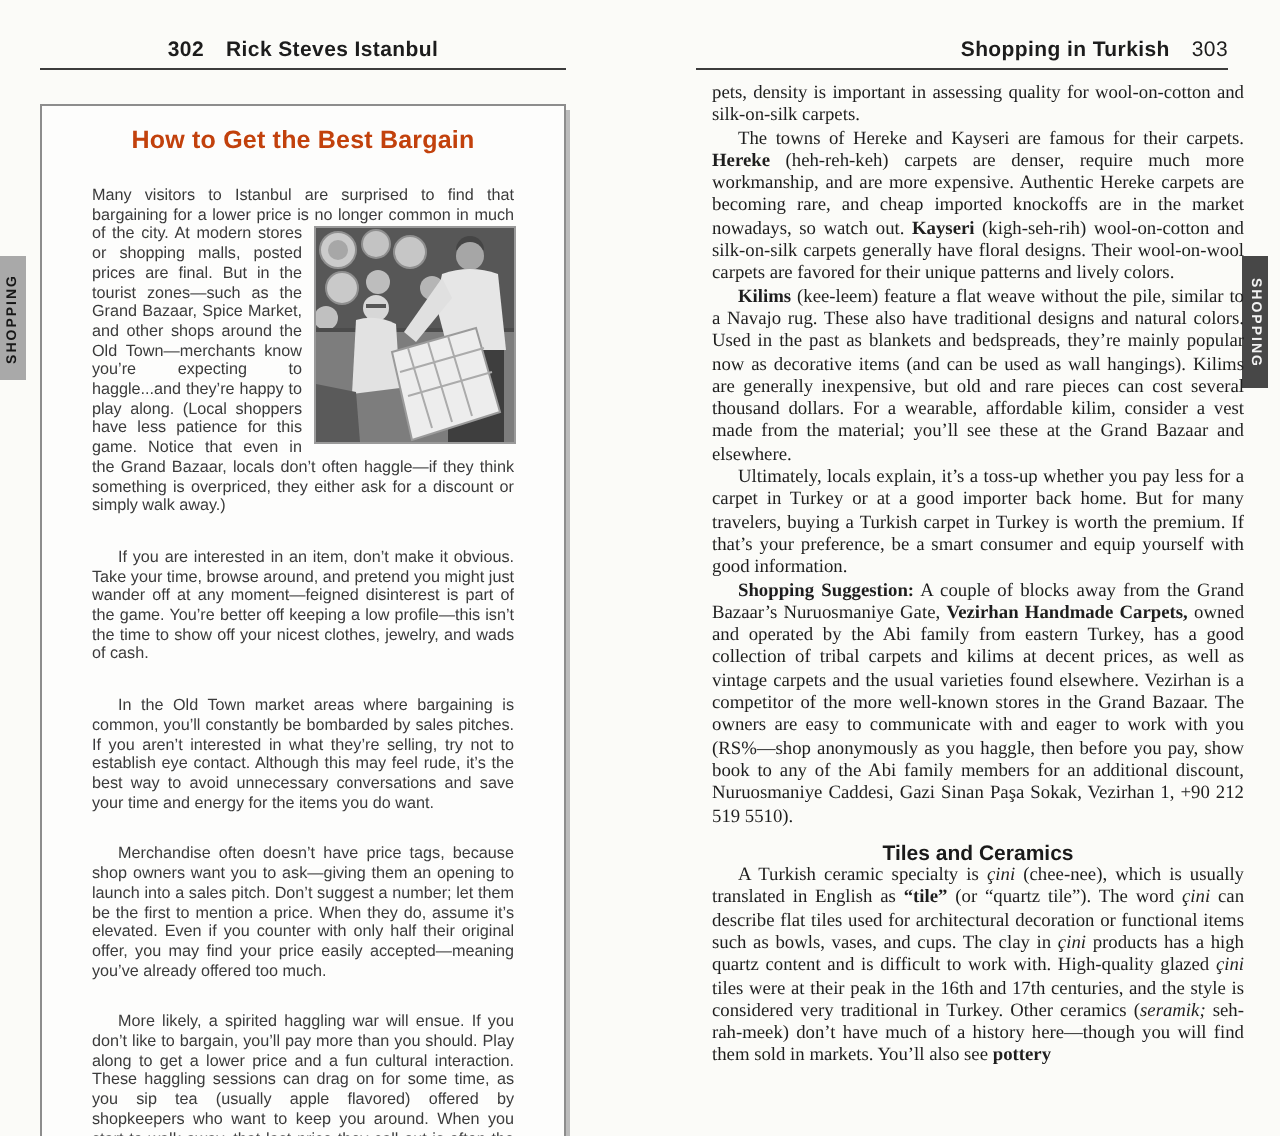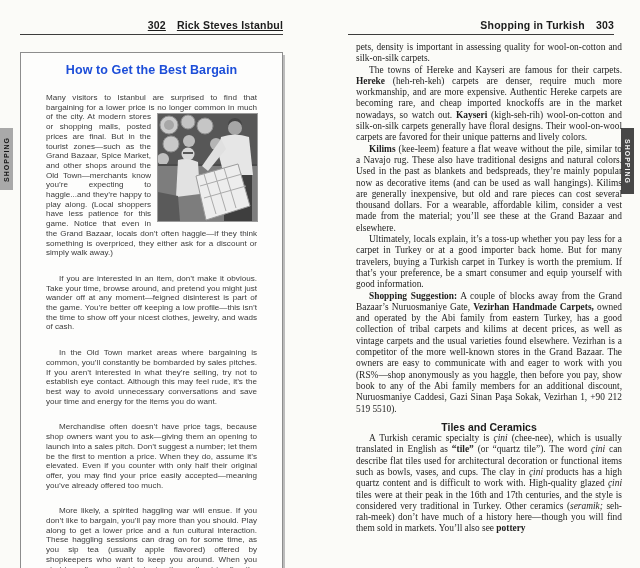--- a/index.html
+++ b/index.html
@@ -6,40 +6,40 @@
   #spread{
     position:relative;width:640px;height:568px;background:#fbfbf8;
     font-family:"Liberation Sans",sans-serif;overflow:hidden;
   }
   
   .running-head{
     position:absolute;top:19px;height:15px;
     border-bottom:1.5px solid #3c3c3c;
     font-weight:bold;font-size:10.5px;letter-spacing:.2px;color:#1c1c1c;
   }
-  .running-head.left{left:20px;width:263px;text-align:right;text-decoration:underline;}
+  .running-head.left{left:20px;width:263px;text-align:center;}
   .running-head.right{left:348px;width:266px;text-align:right;}
   .running-head .pgnum-l{margin-right:11px;}
-  .running-head .pgnum-r{margin-left:11px;font-weight:bold;}
+  .running-head .pgnum-r{margin-left:11px;font-weight:normal;}
   
   .side-tab{position:absolute;display:flex;align-items:center;justify-content:center;}
   .side-tab span{
     writing-mode:vertical-rl;font-weight:bold;font-size:7px;letter-spacing:1px;
   }
   .side-tab.left-tab{left:0;top:128px;width:13px;height:62px;background:#a9a9a9;color:#161616;}
   .side-tab.left-tab span{transform:rotate(180deg);}
   .side-tab.right-tab{left:621px;top:128px;width:13px;height:66px;background:#474747;color:#f3f3f3;}
   
   .bargain-box{
     position:absolute;left:20px;top:52px;width:243px;min-height:427px;
     padding:8px 9px 8px 9px;background:#fdfdfc;
     border:1px solid #8d8d8d;box-shadow:2px 3px 0 #bcbcbc;
   }
   .box-title{
-    text-align:center;font-weight:bold;font-size:12.5px;color:#1d4ed8;
+    text-align:center;font-weight:bold;font-size:12.5px;color:#c2410c;
     margin:2px 0 7px 0;letter-spacing:.1px;
   }
   .bp{
     font-size:8.1px;line-height:9.7px;color:#3b3b3b;
     text-align:justify;margin:16px;
   }
   .bp.indent{text-indent:13px;}
   .photo-float{
     float:right;width:99px;height:107px;margin:2px 0 3px 7px;
     display:block;outline:1px solid #9a9a9a;

